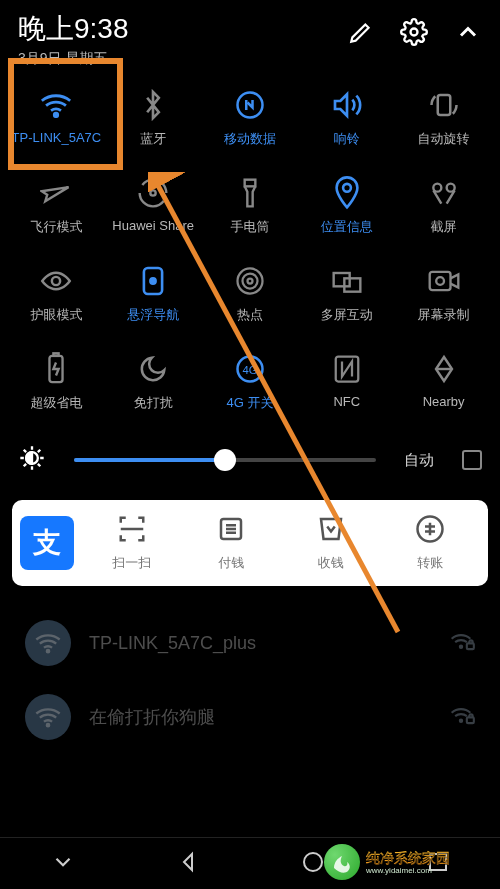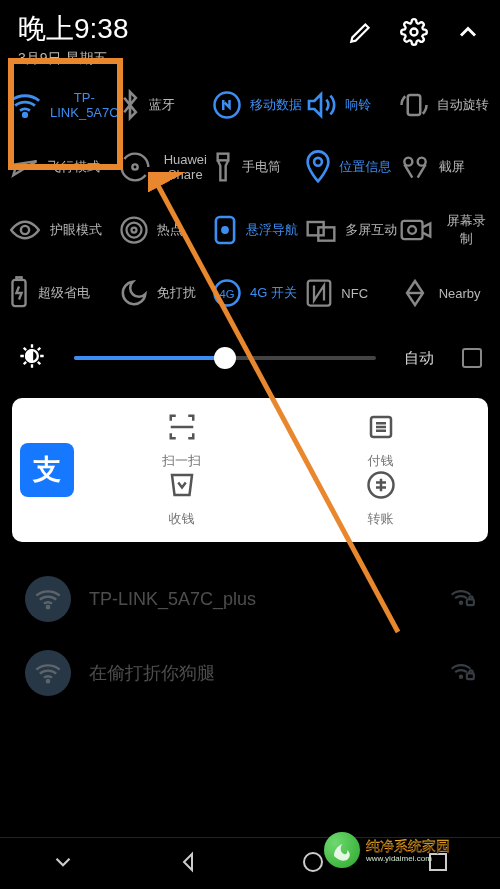--- a/index.html
+++ b/index.html
@@ -20,21 +20,21 @@
     display: flex; gap: 26px; align-items: center;
   }
   .header-actions svg { display: block; }
   .quick-settings {
     padding: 18px 8px 10px 8px;
     display: grid;
     grid-template-columns: repeat(5, 1fr);
     row-gap: 28px;
   }
   .tile {
-    display: flex; align-items: center; gap: 8px;
+    display: flex; flex-direction: column; align-items: center; gap: 8px;
     position: relative;
   }
   .tile-icon {
     height: 34px; display: flex; align-items: center; justify-content: center;
   }
   .tile-label { font-size: 13px; color: #b8b8b8; text-align: center; }
   .tile.active .tile-label { color: #3d8ef2; }
   .highlight-rect {
     position: absolute;
     left: 8px; top: 58px;
@@ -68,21 +68,21 @@
     display: flex;
     align-items: center;
     padding: 14px 8px;
   }
   .app-logo {
     width: 54px; height: 54px; background: #1678ff; border-radius: 8px;
     display: flex; align-items: center; justify-content: center;
     margin-right: 8px;
   }
   .app-actions {
-    flex: 1; display: grid; grid-template-columns: repeat(2,1fr);
+    flex: 1; display: grid; grid-template-columns: repeat(4,1fr);
   }
   .app-action {
     display: flex; flex-direction: column; align-items: center; gap: 6px;
   }
   .app-action-label { font-size: 13px; color: #777; }
   .dim-section {
     margin-top: 20px; padding: 0 25px; opacity: .45;
   }
   .wifi-item {
     display: flex; align-items: center; gap: 18px;
@@ -101,21 +101,21 @@
     border-top: 1px solid #222;
   }
   .arrow-line {
     position: absolute;
     left: 148px; top: 172px;
     width: 280px; height: 480px;
     pointer-events: none;
     z-index: 6;
   }
   .watermark {
-    position: absolute; bottom: 20px; right: 6px;
+    position: absolute; bottom: 8px; right: 6px;
     width: 170px; height: 38px;
     display: flex; align-items: center; gap: 6px;
     z-index: 10;
   }
   .watermark-ball {
     width: 36px; height: 36px; border-radius: 50%;
     background: radial-gradient(circle at 30% 30%, #6fd86f, #2ba82b);
     position: relative;
   }
   .watermark-text { font-size: 14px; font-weight: 700;
@@ -262,39 +262,39 @@
   <div class="tile">
     <div class="tile-icon">
       <svg width="34" height="22" viewBox="0 0 24 16" fill="none" stroke="#888" stroke-width="1.8">
           <path d="M2 8s4-6 10-6 10 6 10 6-4 6-10 6S2 8 2 8z"></path>
           <circle cx="12" cy="8" r="3"></circle>
         </svg>
     </div>
     <div class="tile-label">护眼模式</div>
   </div>
 
+  <div class="tile active">
+    <div class="tile-icon">
+      <svg width="26" height="32" viewBox="0 0 20 24" fill="none" stroke="#3d8ef2" stroke-width="2">
+          <rect x="3" y="2" width="14" height="20" rx="3"></rect>
+          <circle cx="10" cy="12" r="2" fill="#3d8ef2"></circle>
+        </svg>
+    </div>
+    <div class="tile-label">悬浮导航</div>
+  </div>
+
   <div class="tile">
     <div class="tile-icon">
       <svg width="30" height="30" viewBox="0 0 24 24" fill="none" stroke="#888" stroke-width="1.8">
           <circle cx="12" cy="12" r="2"></circle>
           <circle cx="12" cy="12" r="6"></circle>
           <circle cx="12" cy="12" r="10"></circle>
         </svg>
     </div>
     <div class="tile-label">热点</div>
-  </div>
-
-  <div class="tile active">
-    <div class="tile-icon">
-      <svg width="26" height="32" viewBox="0 0 20 24" fill="none" stroke="#3d8ef2" stroke-width="2">
-          <rect x="3" y="2" width="14" height="20" rx="3"></rect>
-          <circle cx="10" cy="12" r="2" fill="#3d8ef2"></circle>
-        </svg>
-    </div>
-    <div class="tile-label">悬浮导航</div>
   </div>
 
   <div class="tile">
     <div class="tile-icon">
       <svg width="32" height="28" viewBox="0 0 24 20" fill="none" stroke="#888" stroke-width="1.8">
           <rect x="2" y="4" width="12" height="10"></rect>
           <rect x="10" y="8" width="12" height="10"></rect>
         </svg>
     </div>
     <div class="tile-label">多屏互动</div>

